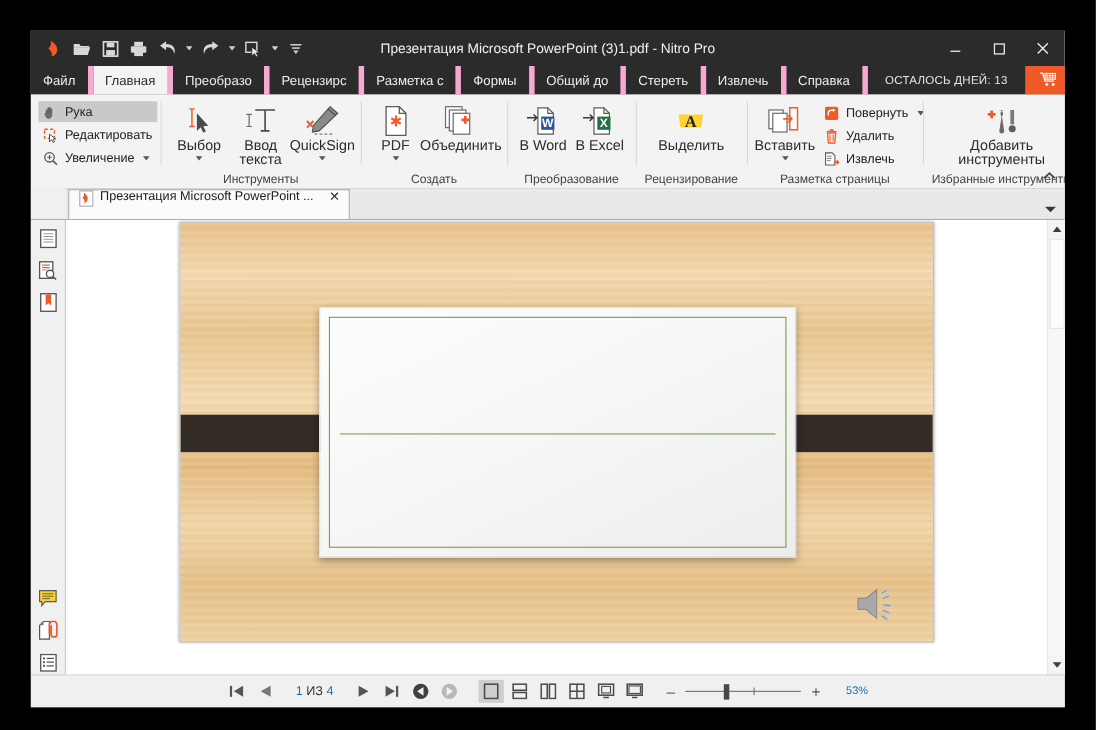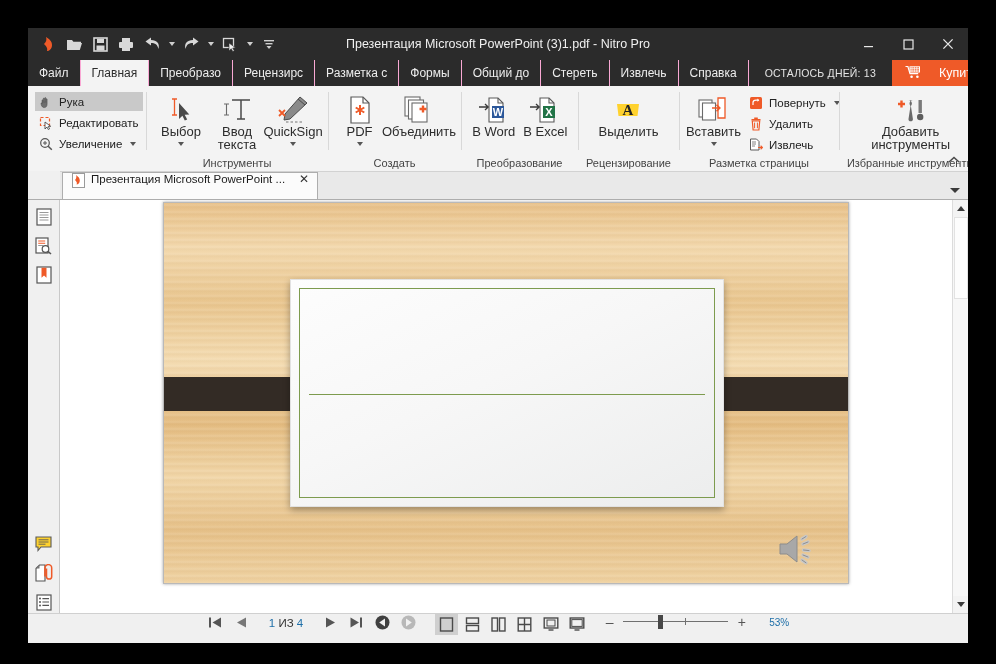--- a/index.html
+++ b/index.html
@@ -46,21 +46,21 @@
   .wc svg { display: block; }
 
   
   .tabbar {
     height: 26px; background: #2b2b2b; display: flex; align-items: stretch;
     flex: none; position: relative;
   }
   .tab {
     color: #ededed; font-size: 12px; padding: 0 11px;
     display: flex; align-items: center; white-space: nowrap;
-    border-right: 1px solid #f9a8d4;
+    border-right: 5px solid #f9a8d4;
   }
   .tab.first { border-left: none; }
   .tab.active { background: #f3f3f3; color: #2b2b2b; }
   .trial {
     margin-left: auto; display: flex; align-items: center;
   }
   .trial-text {
     color: #e4e4e4; font-size: 10.5px; padding: 0 16px; letter-spacing: .2px;
     white-space: nowrap;
   }
@@ -196,21 +196,21 @@
   .vs-thumb {
     position: absolute; left: 1px; right: 1px; top: 0; height: 82px;
     background: #fdfdfd; border: 1px solid #e2e2e2;
   }
   .arrow-up { border-left: 4px solid transparent; border-right: 4px solid transparent; border-bottom: 5px solid #3c3c3c; }
   .arrow-dn { border-left: 4px solid transparent; border-right: 4px solid transparent; border-top: 5px solid #3c3c3c; }
 
   
   .statusbar {
     height: 30px; background: #f0f0f0; border-top: 1px solid #d0d0d0;
-    display: flex; align-items: flex-start; flex: none; padding: 0 10px;
+    display: flex; align-items: center; flex: none; padding: 0 10px;
   }
   .st-left { flex: 1; }
   .nav { display: flex; align-items: center; gap: 9px; }
   .nav-btn { width: 17px; height: 17px; display: flex; align-items: center; justify-content: center; }
   .pageind { font-size: 11.5px; color: #333; padding: 0 10px; white-space: nowrap; }
   .pageind .n { color: #1d6ea8; }
   .views { display: flex; align-items: center; gap: 3px; margin-left: 18px; }
   .view-btn {
     width: 23px; height: 21px; display: flex; align-items: center; justify-content: center;
   }

